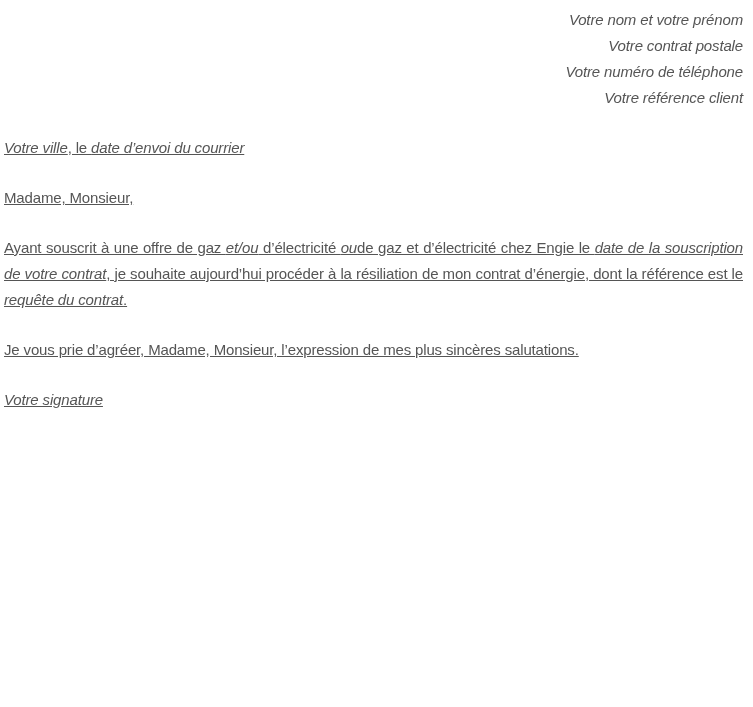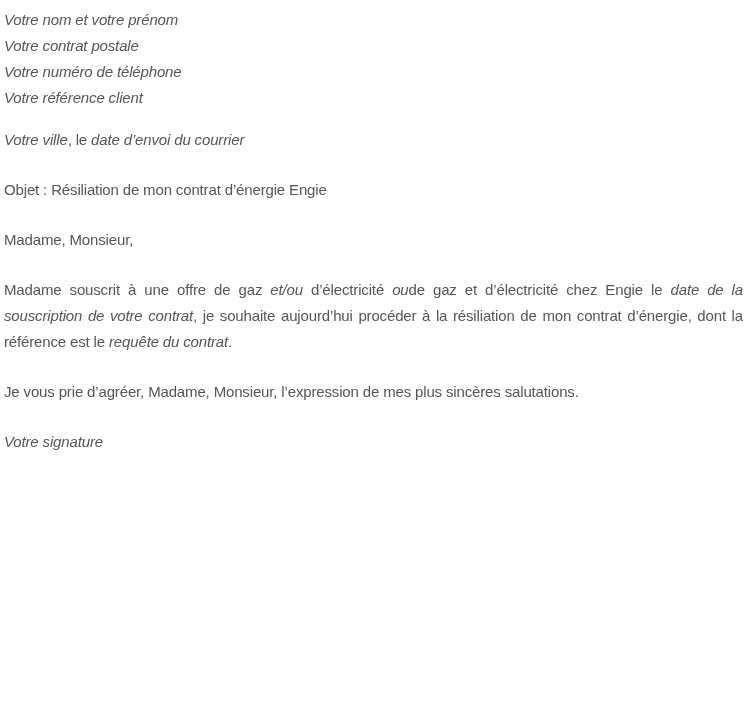--- a/index.html
+++ b/index.html
@@ -23,47 +23,48 @@
     }
     .line {
       line-height: 26px;
       height: 26px;
       white-space: nowrap;
     }
     p {
       margin: 0 0 24px 0;
       line-height: 26px;
       text-align: justify;
+      text-decoration: underline;
     }
     .sender {
-      margin-bottom: 16px;
+      margin-bottom: 24px;
+      text-align: right;
     }
     em, .it {
       font-style: italic;
     }
   </style>
 </head>
 <body>
 
 <div class="letter">
 
   <div class="sender">
     <div class="line it">Votre nom et votre prénom</div>
     <div class="line it">Votre contrat postale</div>
     <div class="line it">Votre numéro de téléphone</div>
     <div class="line it">Votre référence client</div>
   </div>
 
   <p><em>Votre ville</em><span>, le </span><em>date d’envoi du courrier</em></p>
 
-  <p>Objet : Résiliation de mon contrat d’énergie Engie</p>
 
   <p>Madame, Monsieur,</p>
 
-  <p><span>Madame souscrit à une offre de gaz </span><em>et/ou</em><span> d’électricité </span><em>ou</em><span>de gaz et d’électricité chez Engie le </span><em>date de la souscription de votre contrat</em><span>, je souhaite aujourd’hui procéder à la résiliation de mon contrat d’énergie, dont la référence est le </span><em>requête du contrat</em><span>.</span></p>
+  <p><span>Ayant souscrit à une offre de gaz </span><em>et/ou</em><span> d’électricité </span><em>ou</em><span>de gaz et d’électricité chez Engie le </span><em>date de la souscription de votre contrat</em><span>, je souhaite aujourd’hui procéder à la résiliation de mon contrat d’énergie, dont la référence est le </span><em>requête du contrat</em><span>.</span></p>
 
 
 
 
   <p>Je vous prie d’agréer, Madame, Monsieur, l’expression de mes plus sincères salutations.</p>
 
   <p class="it">Votre signature</p>
 
 </div>
 

